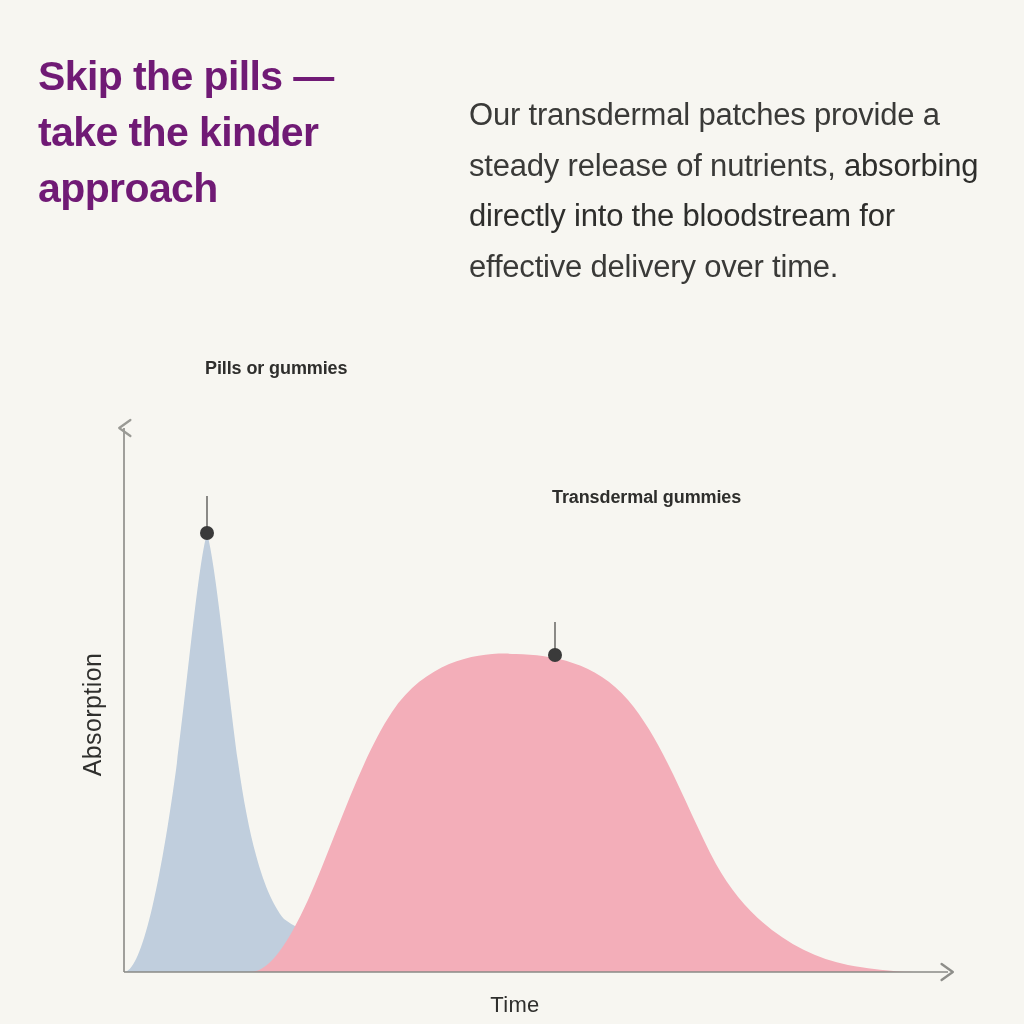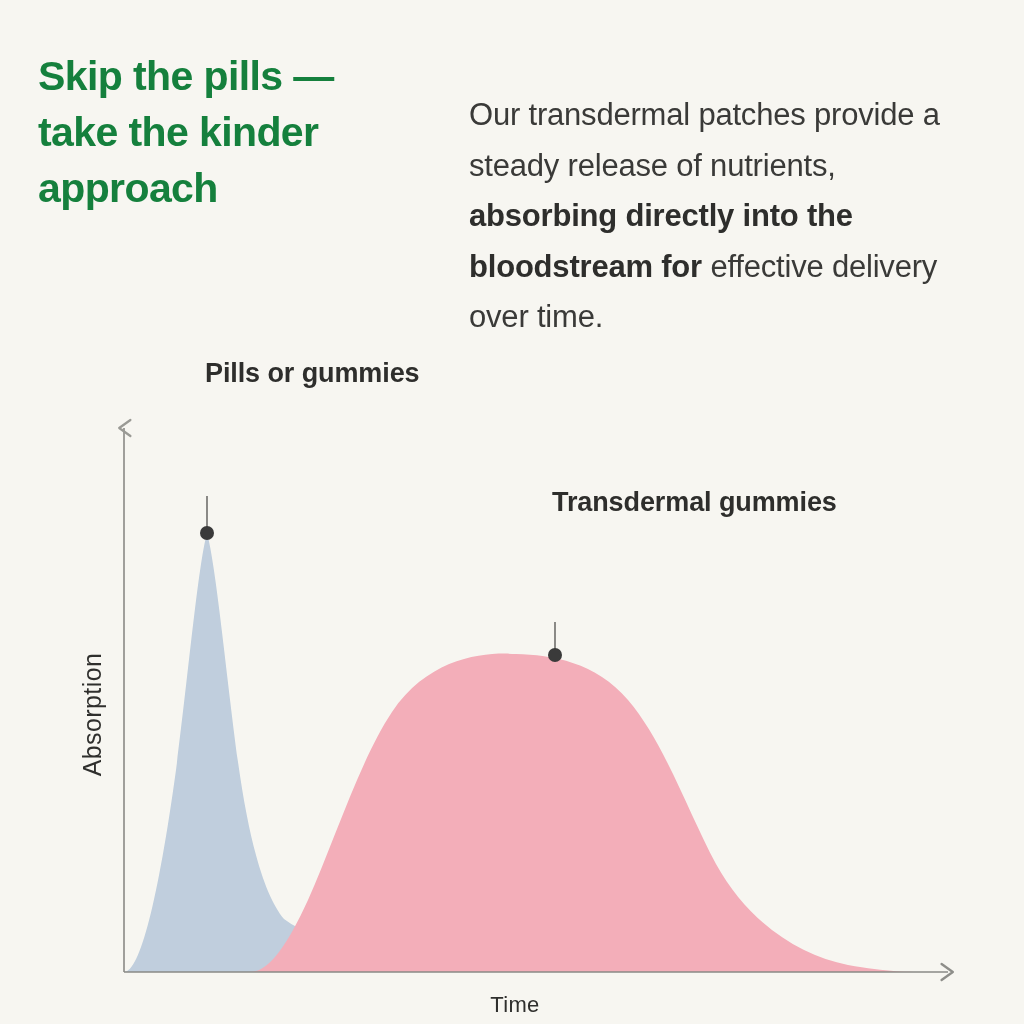--- a/index.html
+++ b/index.html
@@ -26,38 +26,38 @@
   
   .headline {
     position: absolute;
     left: 38px;
     top: 48px;
     width: 420px;
     font-size: 41px;
     line-height: 56px;
     font-weight: 700;
     letter-spacing: -0.6px;
-    color: #15803d;
+    color: #701a75;
     white-space: pre-line;
   }
 
   
   .intro {
     position: absolute;
     left: 469px;
     top: 90px;
     width: 510px;
     font-size: 31px;
     line-height: 50.5px;
     font-weight: 400;
     letter-spacing: -0.2px;
     color: #3a3a38;
   }
   .intro b {
-    font-weight: 700;
+    font-weight: 400;
     color: #2e2e2c;
   }
 
   
   .chart {
     position: absolute;
     left: 0;
     top: 0;
     width: 1024px;
     height: 1024px;
@@ -90,21 +90,21 @@
     letter-spacing: 0.3px;
     color: #2f2f2d;
     font-weight: 400;
   }
 
   
   .callout {
     position: absolute;
   }
   .callout .c-title {
-    font-size: 27px;
+    font-size: 18px;
     font-weight: 700;
     letter-spacing: -0.1px;
     color: #2e2e2c;
     margin-bottom: 16px;
   }
   .callout .c-body {
     font-size: 21.5px;
     line-height: 31px;
     font-weight: 400;
     letter-spacing: -0.1px;

